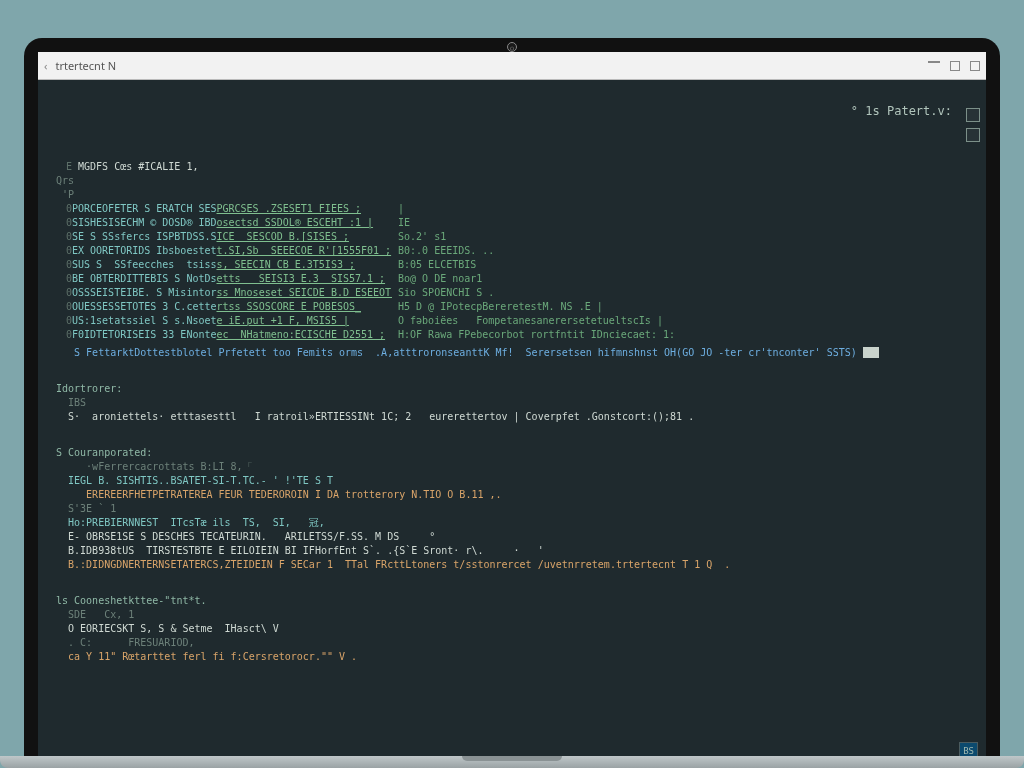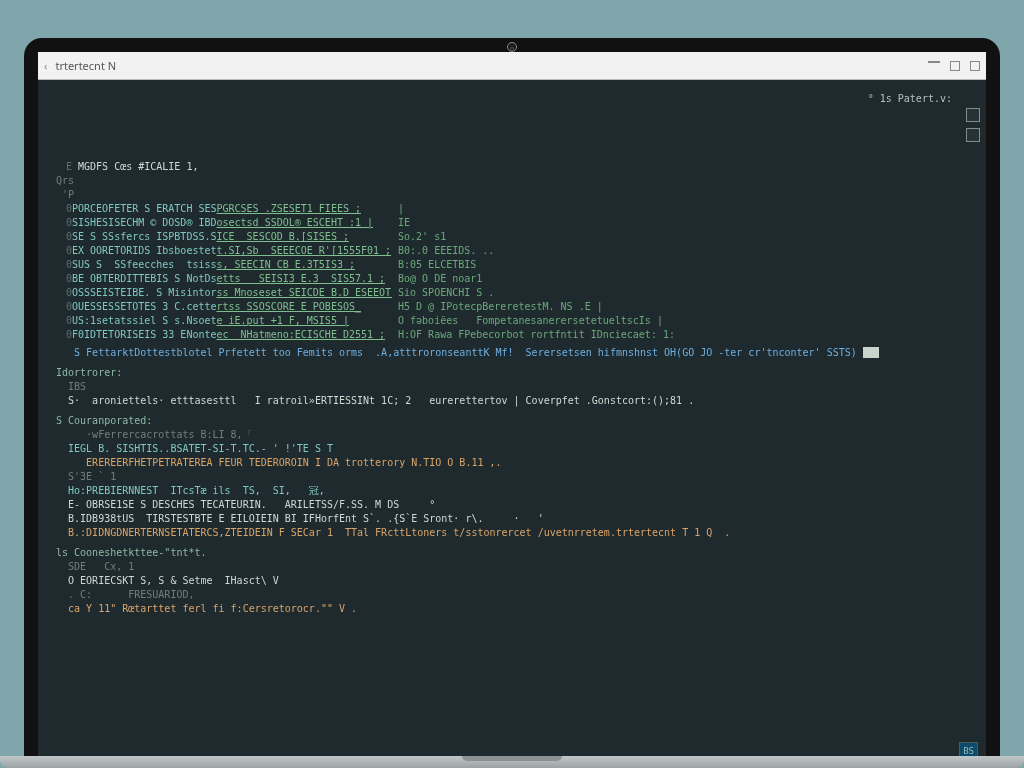--- a/index.html
+++ b/index.html
@@ -68,23 +68,23 @@
     color: #9fb8b0;
     padding: 10px 28px 10px 18px;
     font-size: 10px;
     line-height: 14px;
     white-space: pre;
     overflow: hidden;
   }
 
   .top-right-info {
     position: absolute;
-    top: 12px;
+    top: 24px;
     right: 34px;
-    font-size: 10px;
+    font-size: 12px;
     color: #b0c4bb;
     text-align: right;
   }
   .right-gutter {
     position: absolute;
     top: 28px;
     right: 6px;
     display:flex;
     flex-direction:column;
     gap:6px;
@@ -111,21 +111,21 @@
   .bl { color: #6daee0; }     
   .wh { color: #cfd9d3; }     
   .dm { color: #6c8079; }     
   .hi { background:#c9d3cc; color:#1f2a2e; padding:0 2px; }
 
   .row { display:flex; gap:0; }
   .gut { width:16px; text-align:right; color:#5d7069; }
   .col1 { width: 320px; overflow:hidden; }
   .col2 { flex:1; overflow:hidden; }
 
-  .section-head { color:#8fb8a6; margin-top:6px; }
+  .section-head { color:#8fb8a6; margin-top:22px; }
 
   .laptop-base {
     position:absolute;
     left:0; right:0; bottom:0;
     height:12px;
     background: linear-gradient(#bfc7c9,#9aa2a4);
     border-radius: 0 0 8px 8px;
   }
   .laptop-notch {
     position:absolute;

